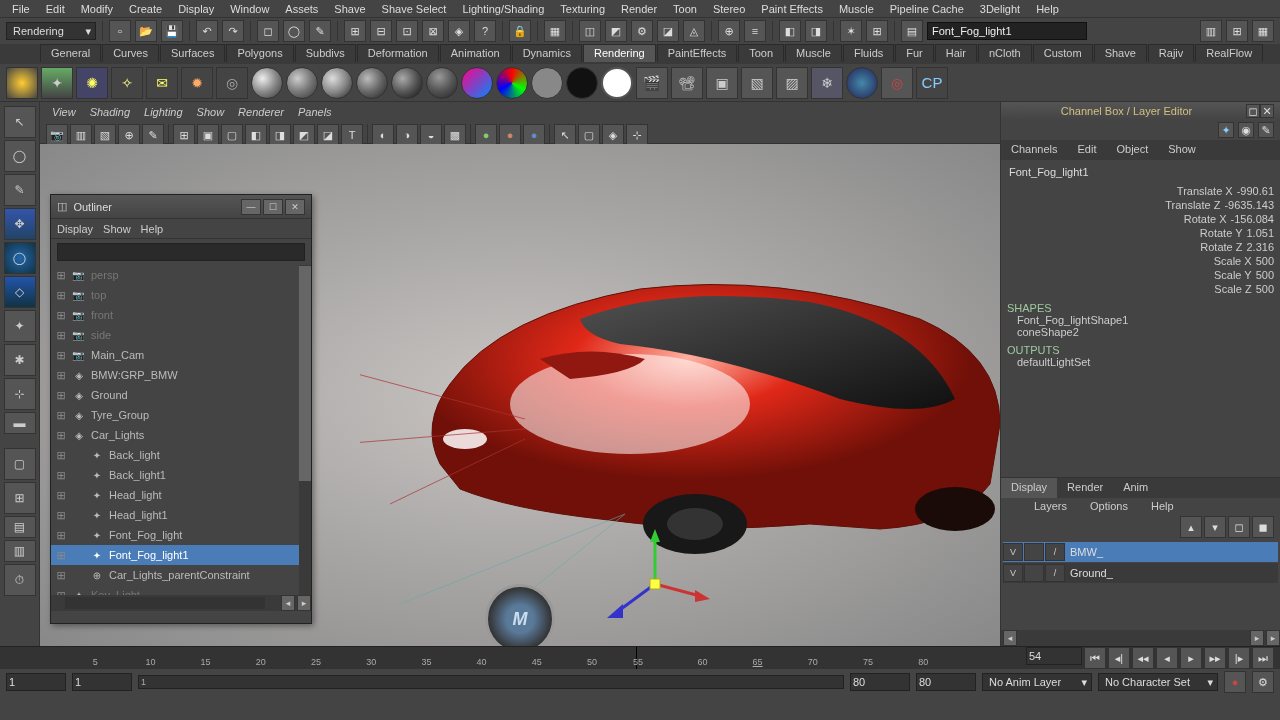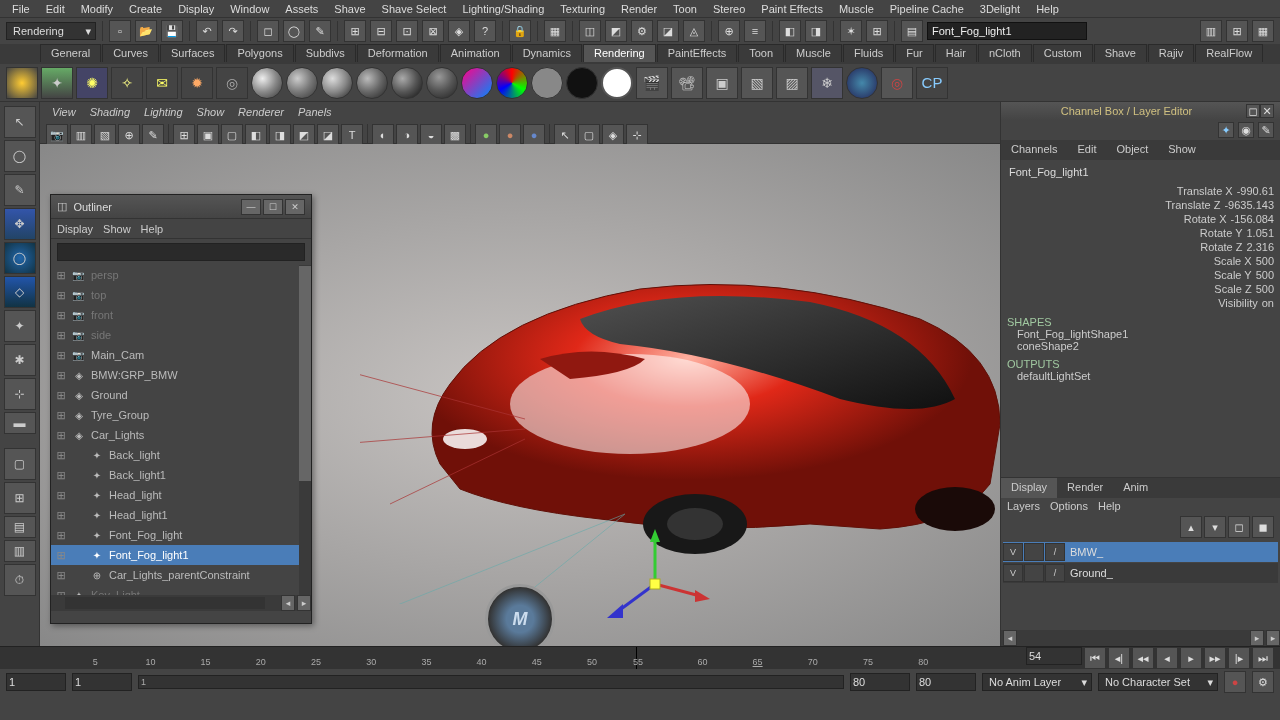--- a/index.html
+++ b/index.html
@@ -50,21 +50,21 @@
 .attrs { padding:4px 6px; }
 .obj-name { color:#ddd; padding:2px; margin-bottom:4px; }
 .attr-row { display:flex; justify-content:flex-end; padding:1px 0; color:#ccc; font-size:11px; }
 .attr-row .lbl { text-align:right; margin-right:4px; }
 .shape-hdr { color:#a0c8a0; margin-top:6px; font-size:11px; }
 .shape-item { padding-left:10px; color:#ccc; }
 .layer-sec { border-top:1px solid #333; }
 .layer-tabs { display:flex; background:#3a3a3a; height:20px; }
 .layer-tabs span { padding:3px 10px; color:#ccc; cursor:pointer; }
 .layer-tabs span.active { background:#555; }
-.layer-menu { display:flex; padding:2px 6px; gap:10px; }
+.layer-menu { display:flex; padding:2px 6px; gap:23px;margin-left:27px; }
 .layer-icons { display:flex; justify-content:flex-end; padding:2px 6px; gap:2px; }
 .layer-list { padding:2px; }
 .layer-row { display:flex; align-items:center; height:20px; background:#3a3a3a; margin-bottom:1px; }
 .layer-row.sel { background:#4a7db8; }
 .layer-row .cell { width:20px; height:18px; border:1px solid #333; background:#444; margin-right:1px; display:flex; align-items:center; justify-content:center; font-size:9px; }
 .layer-row .name { padding-left:4px; color:#ddd; }
 .timeline { height:56px; background:#444; border-top:1px solid #222; }
 .time-ruler { height:22px; background:#333; position:relative; display:flex; align-items:flex-end; }
 .tick { position:absolute; bottom:2px; color:#aaa; font-size:9px; transform:translateX(-50%); }
 .time-ctrl-right { position:absolute; right:6px; top:0px; display:flex; gap:2px; align-items:flex-start; height:22px;}
@@ -487,24 +487,20 @@
             <span>500</span>
           </div>
           <div class="attr-row">
             <span class="lbl">Scale Y</span>
             <span>500</span>
           </div>
           <div class="attr-row">
             <span class="lbl">Scale Z</span>
             <span>500</span>
           </div>
-          <div class="attr-row">
-            <span class="lbl">Visibility</span>
-            <span>on</span>
-          </div>
         </div>
       <div class="shape-hdr">SHAPES</div>
       <div id="shapelist">
           <div class="shape-item">Font_Fog_lightShape1</div>
           <div class="shape-item">coneShape2</div>
         </div>
       <div class="shape-hdr">OUTPUTS</div>
       <div id="outputlist">
           <div class="shape-item">defaultLightSet</div>
         </div>

